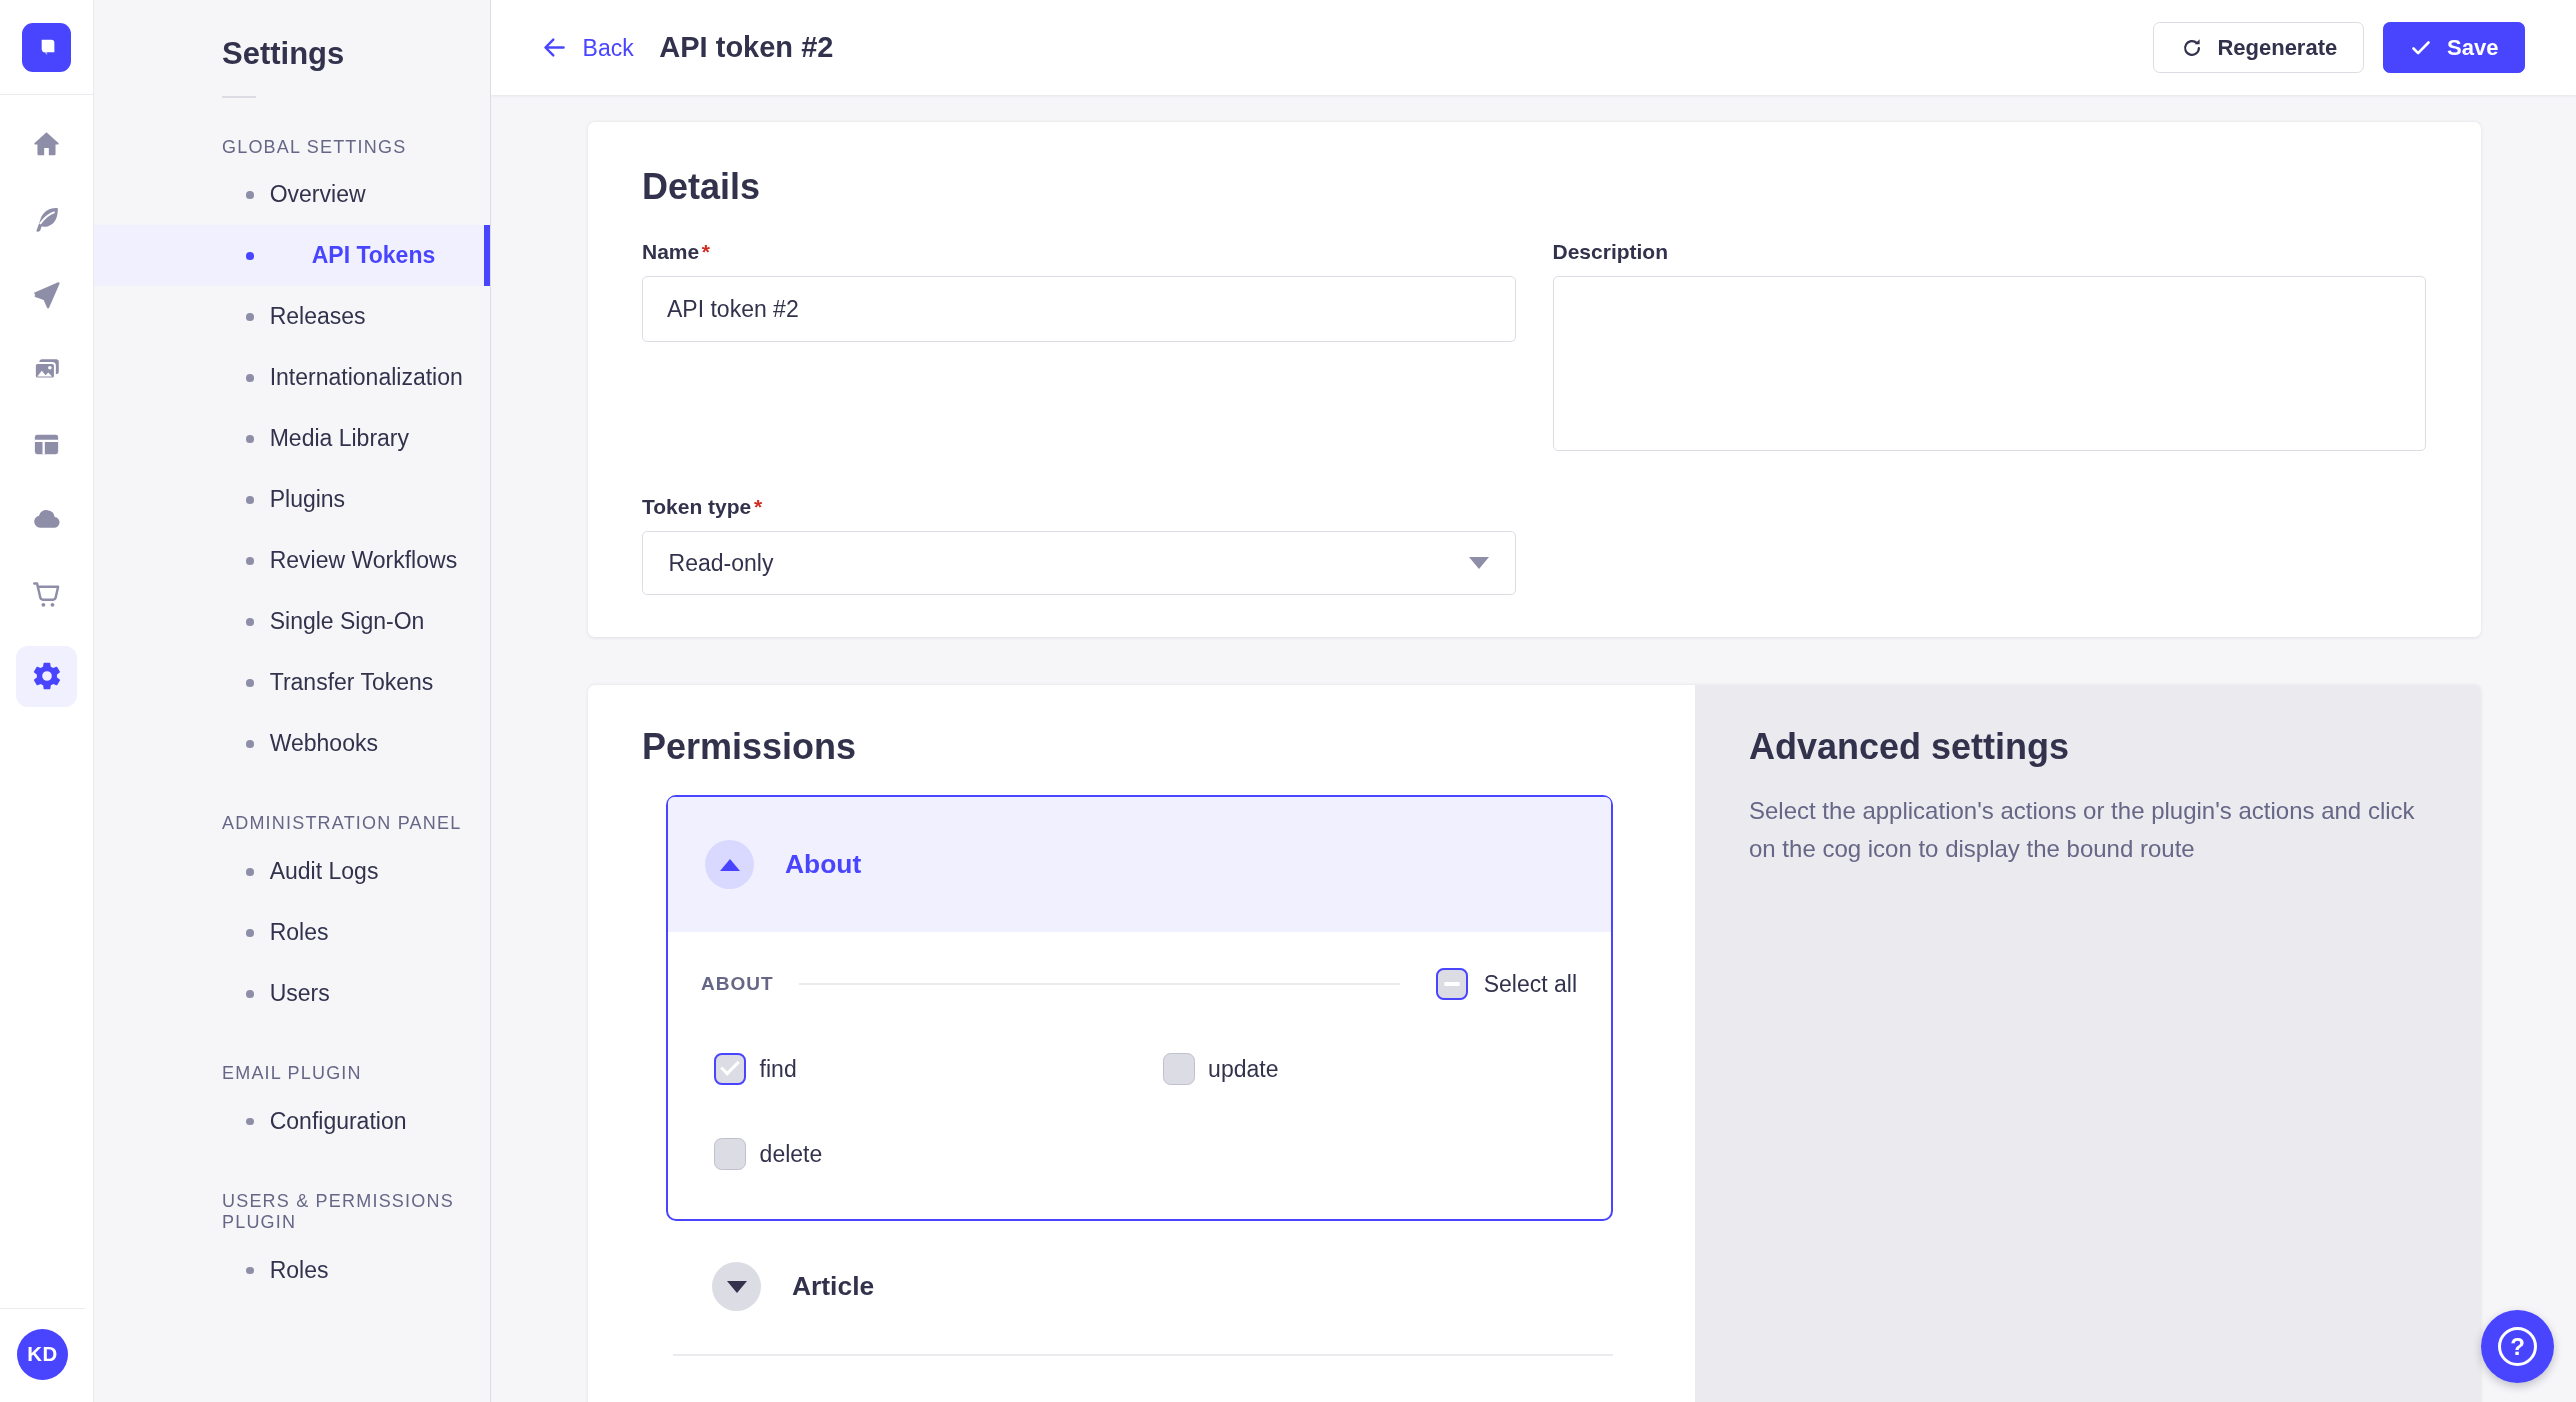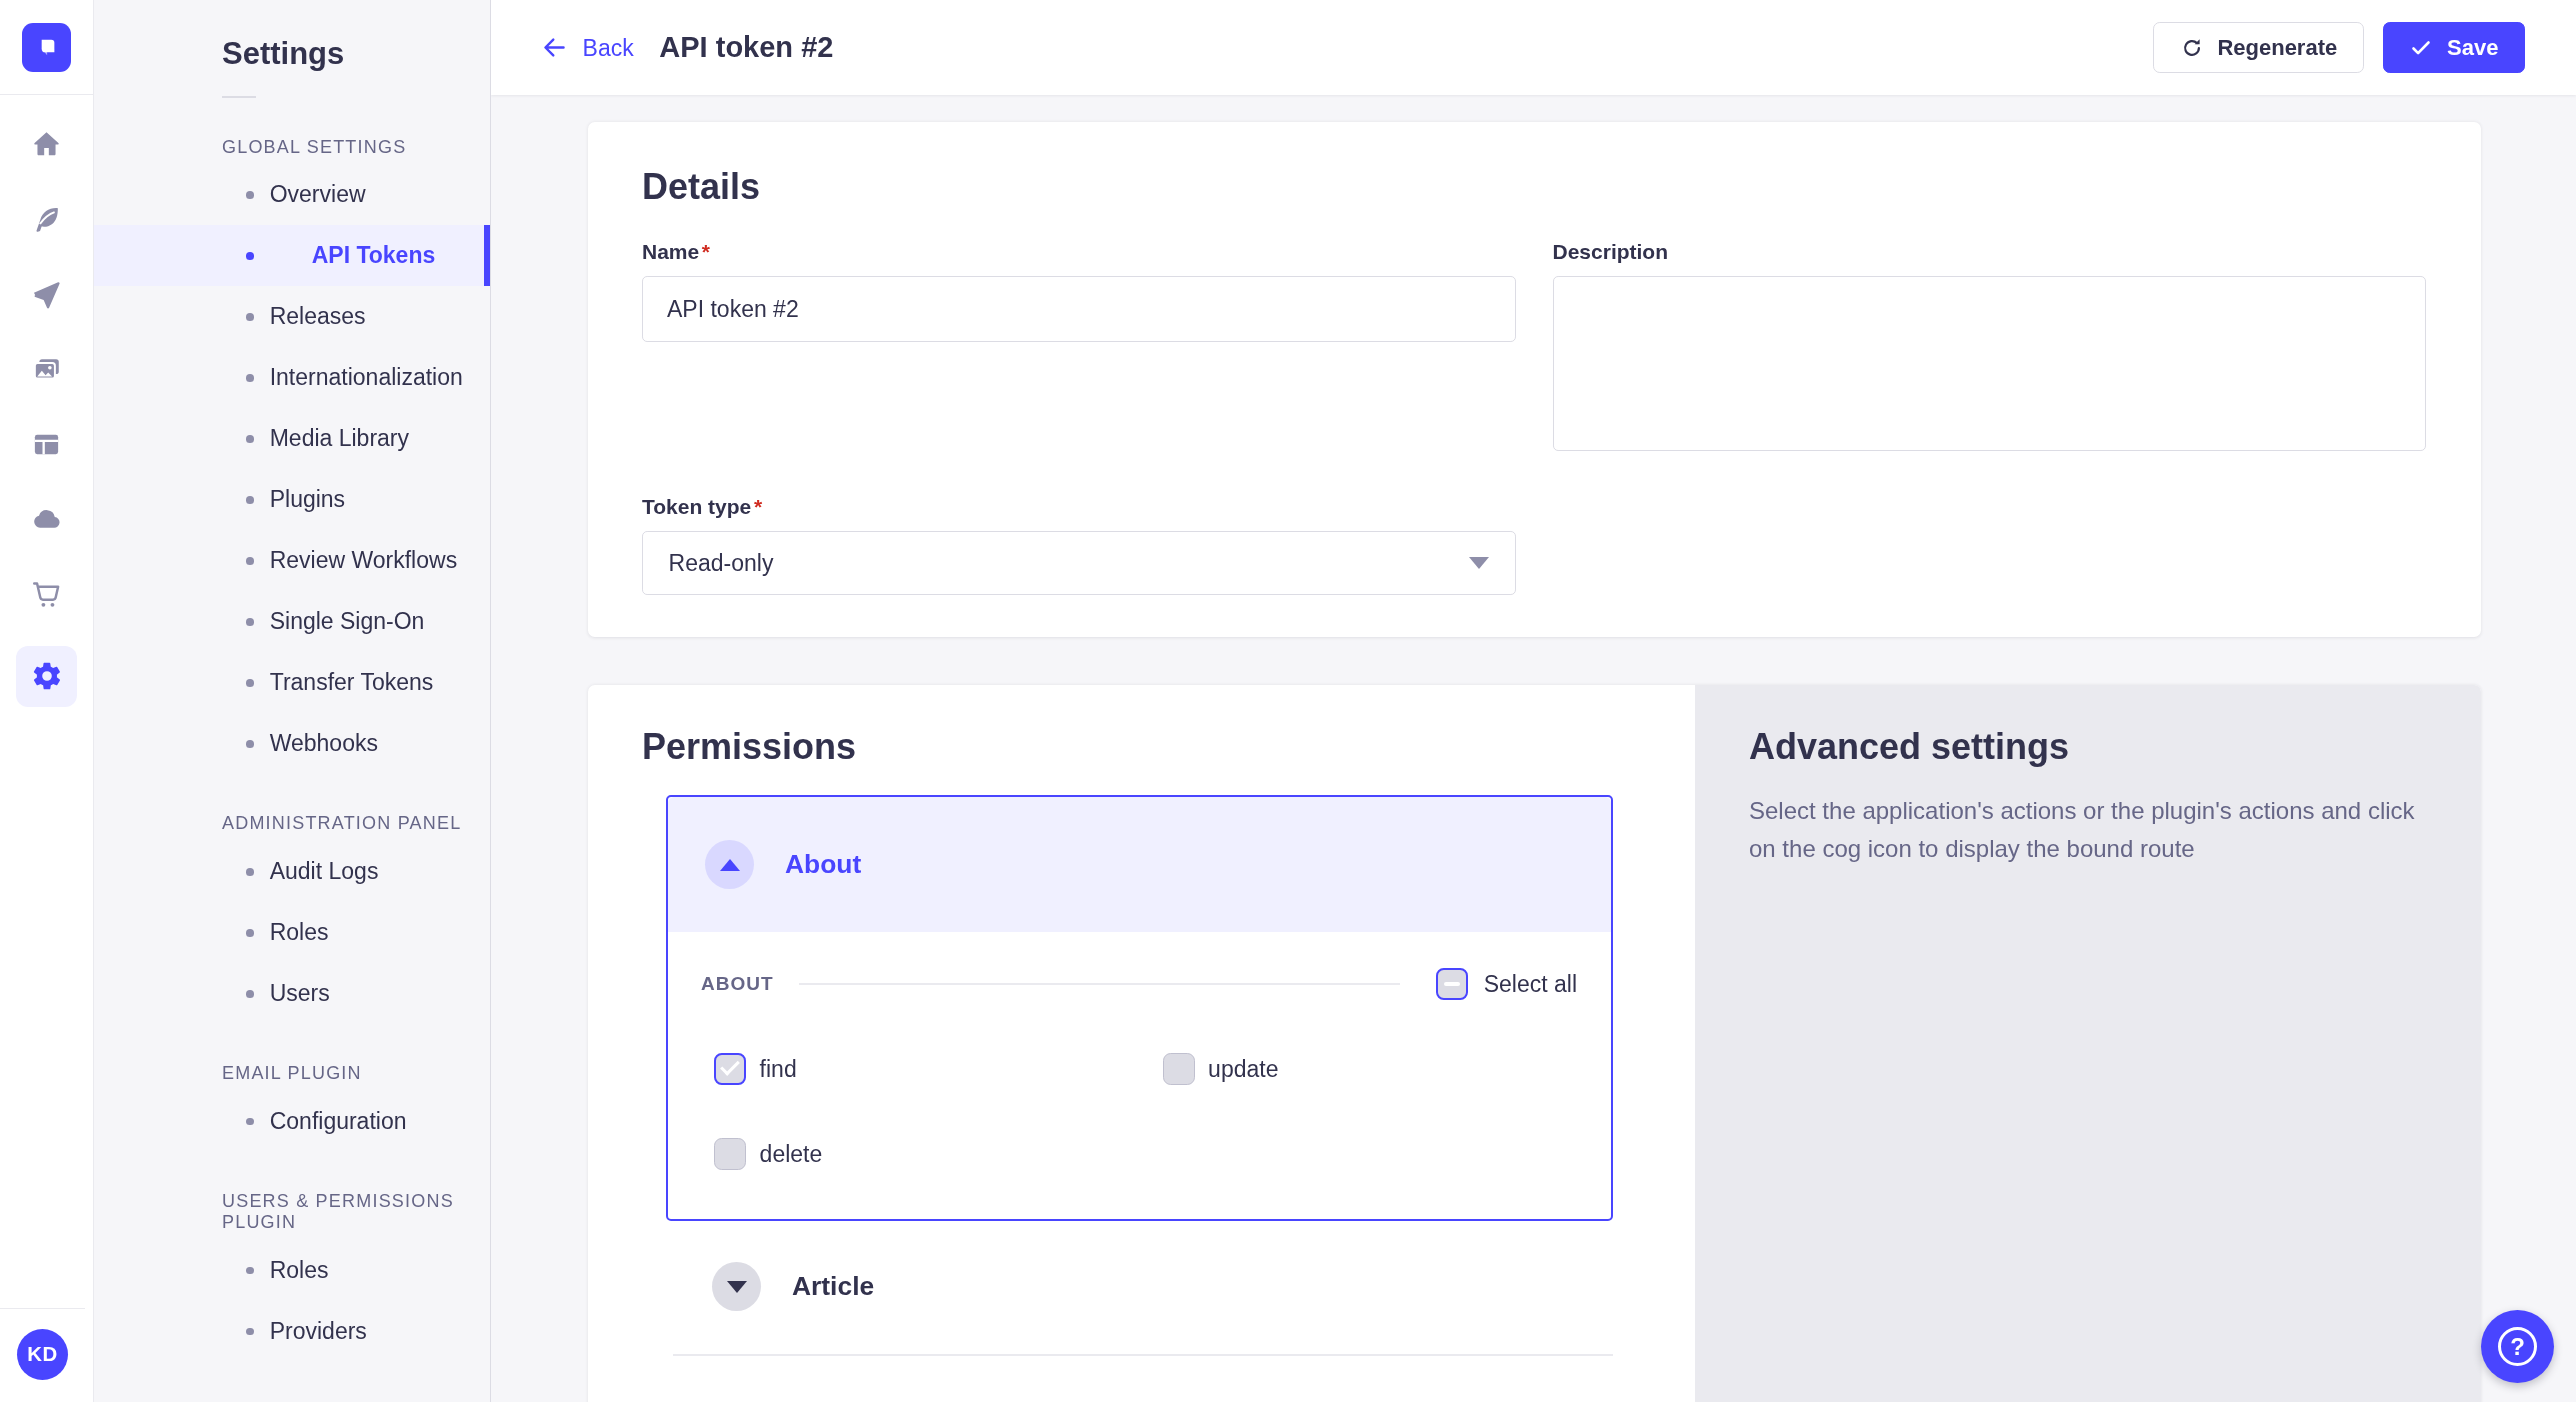--- a/index.html
+++ b/index.html
@@ -60,21 +60,21 @@
   .field-hint { margin-top:10.2px; font-size:20.4px; color:#666687; }
 
   
   .card-permissions { margin-top:48px; height:751px; display:flex; overflow:hidden; }
   .perm-left { width:1107px; padding-top:41px; }
   .perm-title { margin-left:54px; }
   .perm-subtitle { margin:19px 0 0 54px; font-size:23px; color:#666687; }
   .perm-right { flex:1; background:#EAEAEF; padding:41px 60px 0 54px; }
   .adv-text { margin-top:24px; font-size:24px; line-height:38px; color:#666687; max-width:673px; }
 
-  .accordion { margin:27px 12px 0 78px; width:947px; border:2.6px solid #4945FF; border-radius:5px; background:#FFFFFF; }
+  .accordion { margin:27px 12px 0 78px; width:947px; border:2.6px solid #4945FF; border-radius:10px; background:#FFFFFF; }
   .acc-header { height:135px; background:#F0F0FF; border-radius:6px 6px 0 0; display:flex; align-items:center; padding-left:37px; gap:31px; cursor:pointer; }
   .toggle-circle { width:49px; height:49px; border-radius:50%; display:flex; align-items:center; justify-content:center; flex:0 0 auto; cursor:pointer; }
   .toggle-lav { background:#D9D8FF; }
   .toggle-gray { background:#DCDCE4; }
   .tri-up { width:0; height:0; border-left:10.2px solid transparent; border-right:10.2px solid transparent; border-bottom:12.8px solid #4945FF; }
   .tri-down { width:0; height:0; border-left:10.2px solid transparent; border-right:10.2px solid transparent; border-top:12.8px solid #32324D; }
   .acc-title-active { font-size:26.4px; font-weight:bold; color:#4945FF; }
   .acc-title { font-size:26.4px; font-weight:bold; color:#32324D; }
 
   .acc-body { padding-bottom:49px; }
@@ -239,24 +239,20 @@
           <span class="bullet"></span>
           <span>Configuration</span>
         </li>
     </ul>
 
     <div class="nav-section-label">USERS &amp; PERMISSIONS PLUGIN</div>
     <ul class="nav-list">
       <li class="nav-item">
           <span class="bullet"></span>
           <span>Roles</span>
-        </li>
-      <li class="nav-item">
-          <span class="bullet"></span>
-          <span>Providers</span>
         </li>
     </ul>
   </nav>
 
   <div class="main">
 
     <header class="topbar">
       <span class="back-link">
         <svg viewBox="0 0 24 24">
             <path d="M19.5 12H5M11 5.5 4.5 12l6.5 6.5" stroke="#4945FF" stroke-width="2" fill="none" stroke-linecap="round" stroke-linejoin="round"></path>

